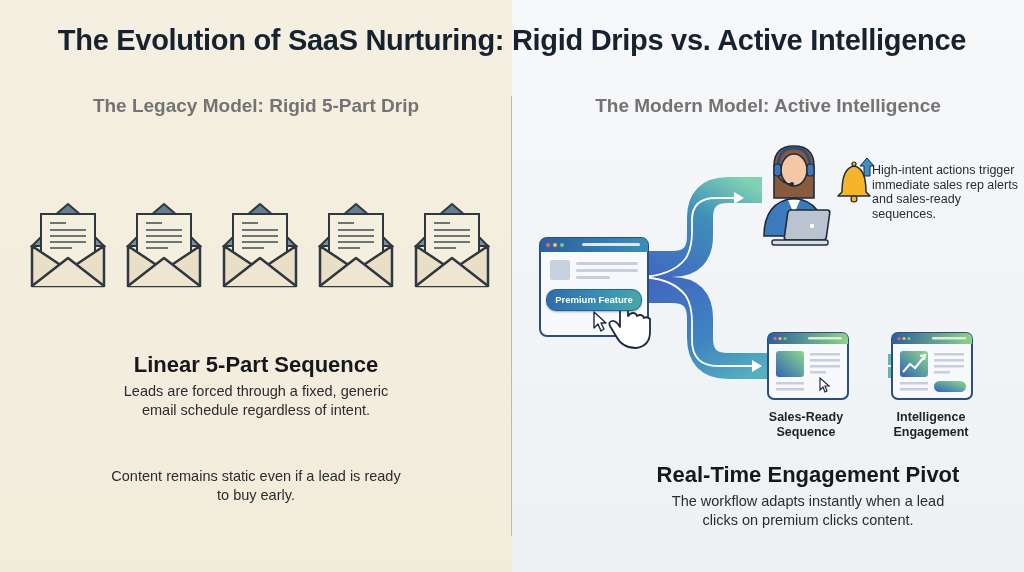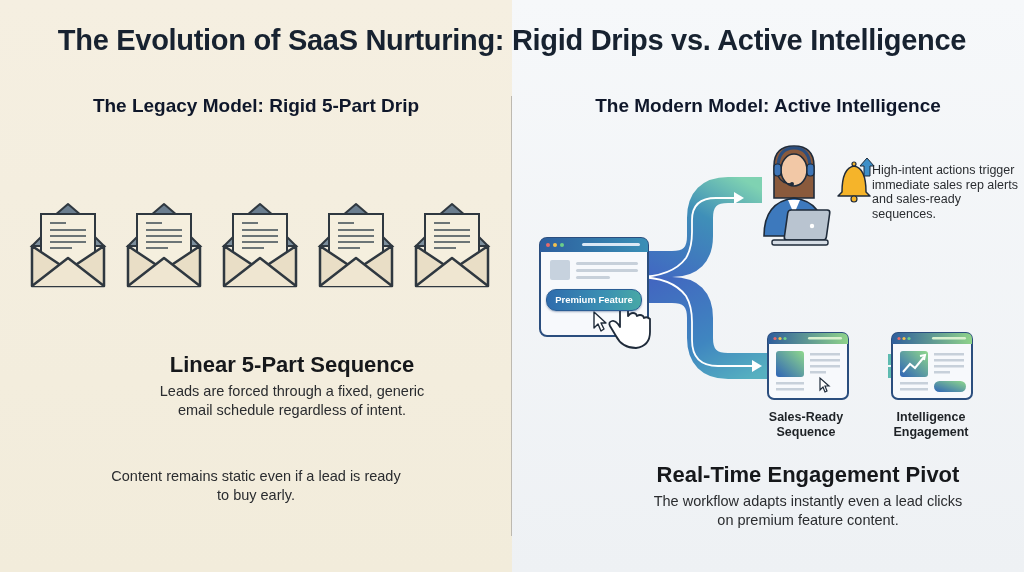--- a/index.html
+++ b/index.html
@@ -11,32 +11,32 @@
   }
   .left-bg { position: absolute; left: 0; top: 0; width: 512px; height: 572px;
     background: linear-gradient(180deg, #f5efe1 0%, #f2ecdb 100%); }
   .right-bg { position: absolute; left: 512px; top: 0; width: 512px; height: 572px;
     background: linear-gradient(180deg, #f6f8fa 0%, #eef1f4 100%); }
   .divider { position: absolute; left: 511px; top: 96px; width: 1px; height: 440px; background: #bdb9b0; }
 
   .main-title { position: absolute; left: 0; top: 24px; width: 1024px; text-align: center;
     font-size: 29px; font-weight: bold; color: #172230; letter-spacing: -0.3px; }
 
-  .col-title { position: absolute; top: 95px; font-size: 19px; font-weight: bold; color: #0f172a; text-align: center; }
+  .col-title { position: absolute; top: 95px; font-size: 19px; font-weight: bold; color: #737373; text-align: center; }
   .col-title.left { left: 0; width: 512px; }
   .col-title.right { left: 512px; width: 512px; }
 
   .envelopes { position: absolute; left: 28px; top: 200px; display: flex; gap: 16px; }
   .envelope { width: 80px; height: 92px; }
 
   .section { position: absolute; text-align: center; }
   .section h2 { margin: 0; font-size: 22px; font-weight: bold; color: #16181b; }
   .section p { margin: 4px 0 0 0; font-size: 14.5px; line-height: 19px; color: #2a2c2f; }
 
-  .sec-linear { left: 0; width: 512px; top: 352px; padding-left: 36px; }
+  .sec-linear { left: 0; width: 512px; top: 352px; }
   .sec-linear p { width: 290px; margin-left: auto; margin-right: auto; }
   .sec-content { left: 0; width: 512px; top: 463px; }
   .sec-content p { width: 290px; margin-left: auto; margin-right: auto; }
   .sec-realtime { left: 512px; width: 512px; top: 462px; padding-left: 40px; }
   .sec-realtime p { width: 310px; margin-left: auto; margin-right: auto; }
 
   .auto-block { position: absolute; left: 872px; top: 160px; width: 150px; }
   .auto-block h3 { margin: 0; font-size: 13.5px; line-height: 16px; font-weight: bold; color: #16191d; }
   .auto-block p { margin: 3px 0 0 0; font-size: 12.5px; line-height: 14.5px; color: #2a2d31; }
 
@@ -261,14 +261,14 @@
 
 <div class="auto-block">
   <p>High-intent actions trigger immediate sales rep alerts and sales-ready sequences.</p>
 </div>
 
 <div class="caption cap-sales">Sales-Ready Sequence</div>
 <div class="caption cap-personal">Intelligence Engagement</div>
 
 <div class="section sec-realtime">
   <h2>Real-Time Engagement Pivot</h2>
-  <p>The workflow adapts instantly even a lead clicks on premium feature content.</p>
+  <p>The workflow adapts instantly when a lead clicks on premium clicks content.</p>
 </div>
 
 </body></html>

